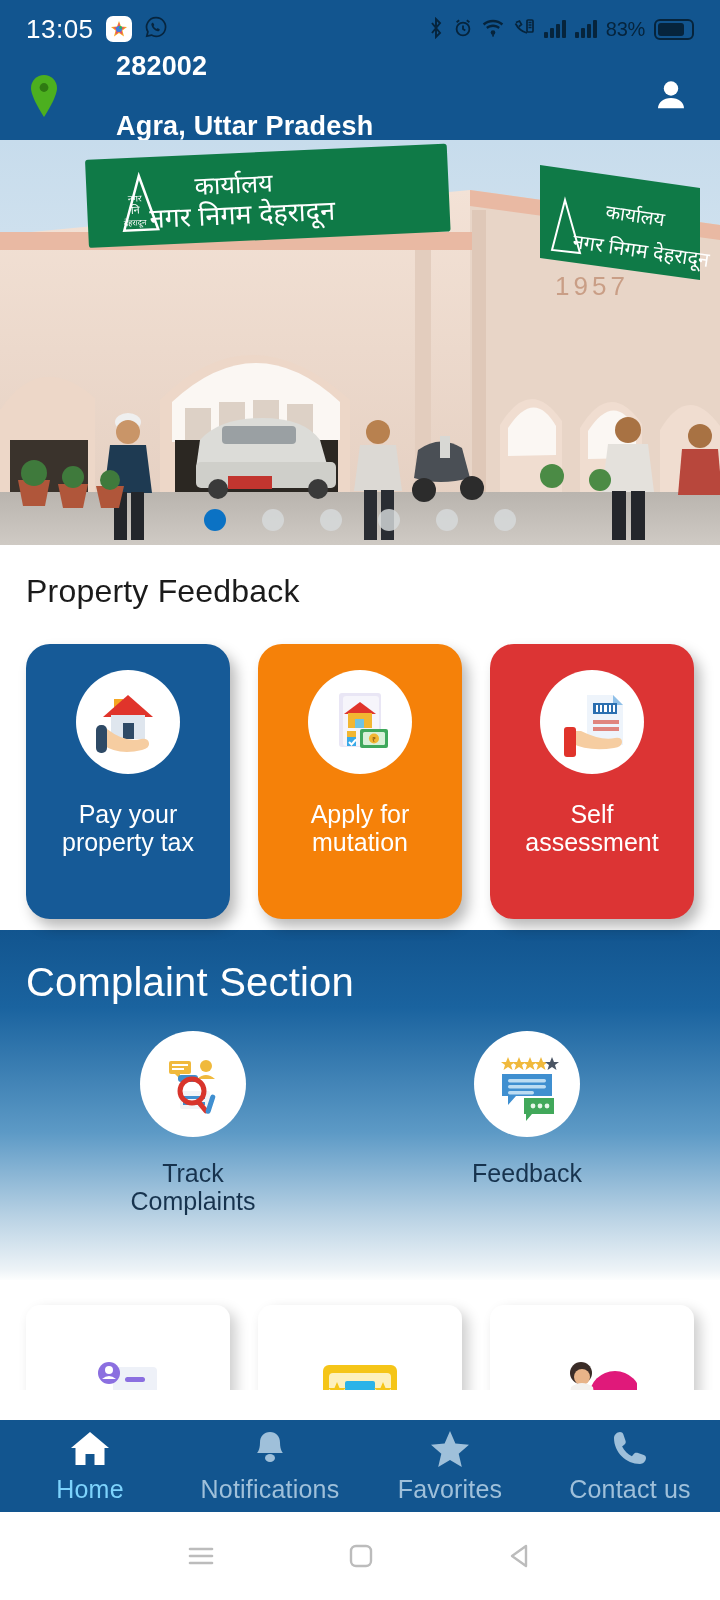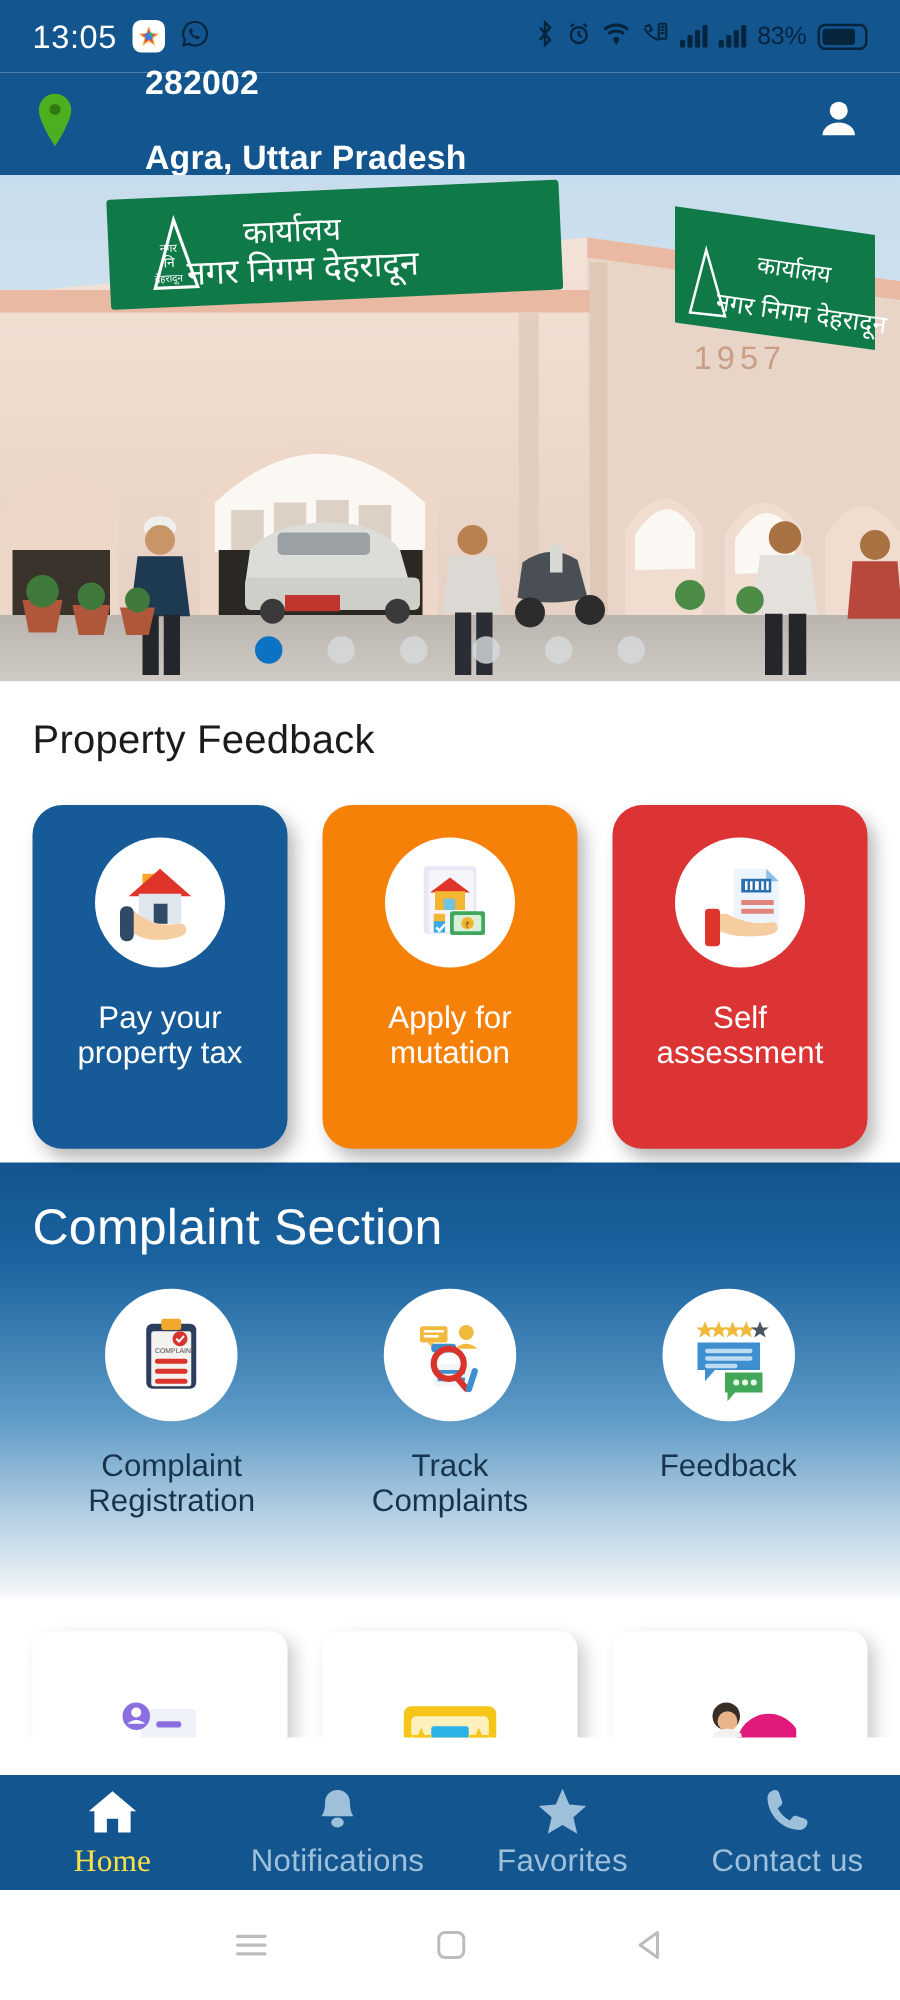--- a/index.html
+++ b/index.html
@@ -106,21 +106,21 @@
   }
   .svc-ic { width:92px; height:54px; display:flex; align-items:flex-end; justify-content:center; overflow:hidden; }
 
   
   .bottomnav {
     position:absolute; left:0; right:0; bottom:88px; height:92px; background:#12558f;
     display:flex; align-items:center;
   }
   .nav-item { flex:1; display:flex; flex-direction:column; align-items:center; gap:7px; }
   .nav-label { font-size:25px; letter-spacing:.2px; }
-  .nav-item.active .nav-label { color:#fde047;font-family:Liberation Serif, serif; }
+  .nav-item.active .nav-label { color:#7dd3fc; }
   .nav-item.active svg { fill:#ffffff; }
   .nav-item:not(.active) .nav-label { color:#9fc0da; }
   .nav-item:not(.active) svg { fill:#9fc0da; }
 
   
   .sysbar {
     position:absolute; left:0; right:0; bottom:0; height:88px; background:#ffffff;
     display:flex; align-items:center; justify-content:space-around; padding:0 120px;
   }
   .sys-btn { display:flex; align-items:center; justify-content:center; }
@@ -422,39 +422,20 @@
         </div>
       </div>
 
     </div>
   </div>
 
   <div class="comp-sec">
     <div class="sec-title-light">Complaint Section</div>
     <div class="comp-items">
 
-      <div class="comp-item">
-        <span class="comp-circ">
-          <svg width="74" height="74" viewBox="0 0 74 74">
-            <rect x="17" y="12" width="40" height="52" rx="5" fill="#2d3d5e"></rect>
-            <rect x="21" y="18" width="32" height="44" rx="2" fill="#f4f2ef"></rect>
-            <rect x="29" y="8" width="16" height="9" rx="2" fill="#f0a92c"></rect>
-            <circle cx="44" cy="24" r="6" fill="#d8342b"></circle>
-            <path d="M41 24 l2.2 2.2 l4 -4.4" stroke="#fff" stroke-width="1.6" fill="none"></path>
-            <text x="24" y="35" font-size="5.5" fill="#4a4a4a" font-family="'Liberation Sans',sans-serif">COMPLAINT</text>
-            <rect x="24" y="40" width="26" height="4" rx="2" fill="#d8342b"></rect>
-            <rect x="24" y="48" width="26" height="4" rx="2" fill="#d8342b"></rect>
-            <rect x="24" y="56" width="26" height="4" rx="2" fill="#d8342b"></rect>
-          </svg>
-        </span>
-        <div class="comp-label">
-          <span>Complaint</span><br>
-          <span>Registration</span>
-        </div>
-      </div>
 
       <div class="comp-item">
         <span class="comp-circ">
           <svg width="74" height="74" viewBox="0 0 74 74">
             <rect x="13" y="14" width="22" height="13" rx="2" fill="#f0b93c"></rect>
             <rect x="16" y="17" width="16" height="2" fill="#fff"></rect>
             <rect x="16" y="21" width="12" height="2" fill="#fff"></rect>
             <path d="M19 27 l5 5 v-5 Z" fill="#f0b93c"></path>
             <rect x="22" y="28" width="20" height="7" rx="3" fill="#3f8fd0"></rect>
             <circle cx="50" cy="19" r="6" fill="#f0b93c"></circle>

